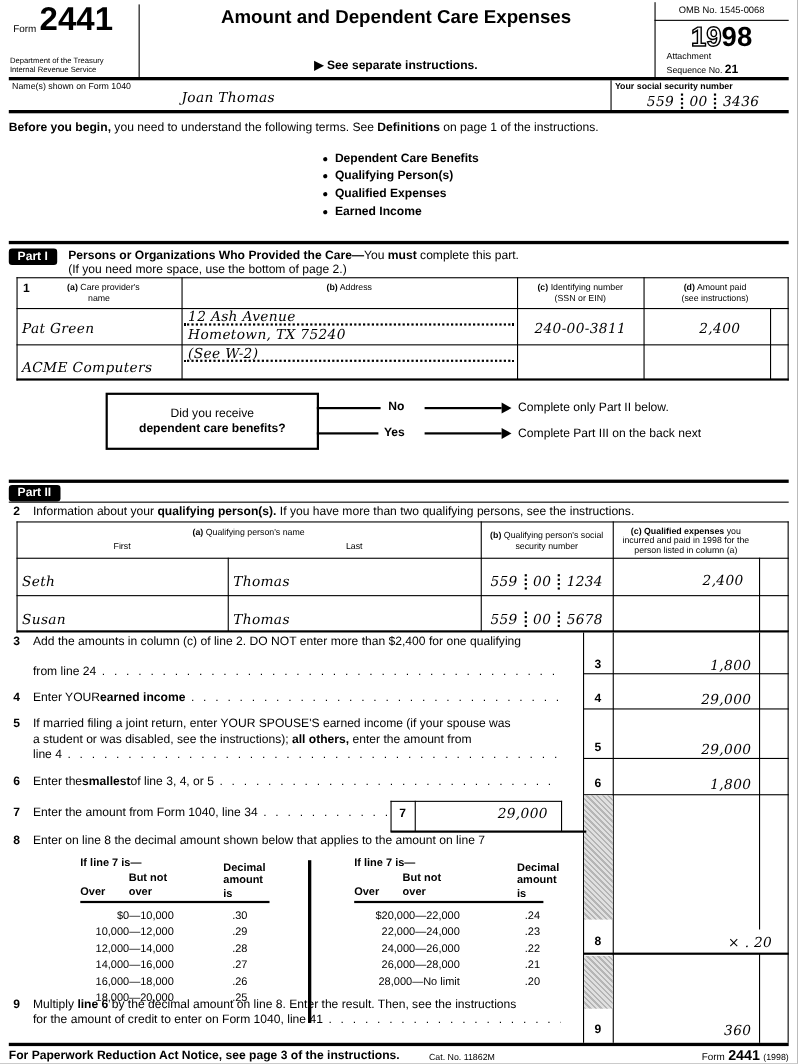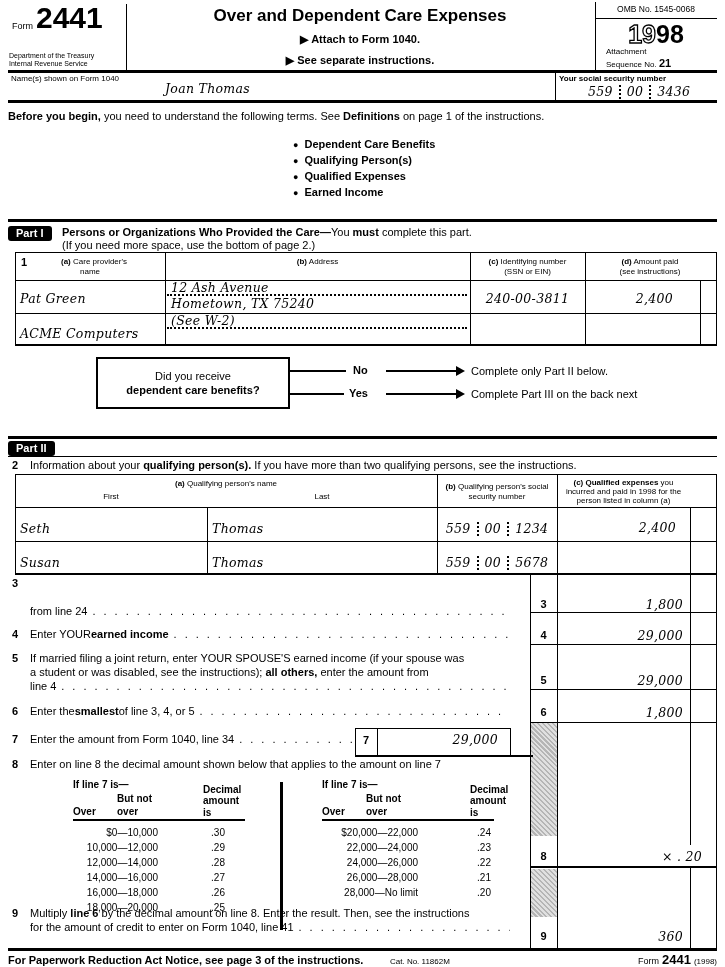--- a/index.html
+++ b/index.html
@@ -31,22 +31,21 @@
 <body>
 
 <div id="form">
 
   <div class="t s9" style="left:12px;top:21px">Form</div>
   <div class="t b" style="left:36px;top:1px;font-size:30px">2441</div>
   <div class="t s7" style="left:9px;top:52px">Department of the Treasury</div>
   <div class="t s7" style="left:9px;top:60px">Internal Revenue Service</div>
   <div class="ln" style="left:126px;top:4px;width:1px;height:66px"></div>
 
-  <div class="t b c" style="left:130px;top:6px;width:460px;font-size:17px">Over and Dependent Care Expenses</div>
-  <div class="t b c" style="left:130px;top:33px;width:460px">▶ Attach to Form 1040.</div>
+  <div class="t b c" style="left:130px;top:6px;width:460px;font-size:17px">Amount and Dependent Care Expenses</div>
   <div class="t b c" style="left:130px;top:54px;width:460px">▶ See separate instructions.</div>
 
   <div class="ln" style="left:595px;top:2px;width:1px;height:68px"></div>
   <div class="t c" style="left:596px;top:5px;width:120px;font-size:8.5px">OMB No. 1545-0068</div>
   <div class="ln" style="left:595px;top:18px;width:122px;height:1px"></div>
   <div class="t b c" style="left:596px;top:20px;width:120px;font-size:25px"><span class="outline">19</span><span>98</span></div>
   <div class="t s8" style="left:606px;top:47px">Attachment</div>
   <div class="t s8" style="left:606px;top:57px"><span>Sequence No.</span> <span class="b" style="font-size:11px">21</span></div>
 
   <div class="ln" style="left:8px;top:70px;width:709px;height:3px"></div>
@@ -187,20 +186,21 @@
   <div class="num" style="top:930px">9</div>
 
   <div class="val hand" style="left:557px;top:597px;width:126px">1,800</div>
   <div class="val hand" style="left:557px;top:628px;width:126px">29,000</div>
   <div class="val hand" style="left:557px;top:673px;width:126px">29,000</div>
   <div class="val hand" style="left:557px;top:705px;width:126px">1,800</div>
   <div class="val hand" style="left:557px;top:849px;width:145px">× . 20</div>
   <div class="val hand" style="left:557px;top:929px;width:126px">360</div>
 
   <div class="t b" style="left:12px;top:577px">3</div>
+  <div class="t" style="left:30px;top:577px">Add the amounts in column (c) of line 2. DO NOT enter more than $2,400 for one qualifying</div>
   <div class="flexline" style="left:30px;top:605px;width:480px">
       <span>from line 24</span>
       <span class="dots">......................................................................</span>
     </div>
 
   <div class="t b" style="left:12px;top:628px">4</div>
   <div class="flexline" style="left:30px;top:628px;width:480px">
       <span>Enter YOUR </span>
       <span class="b">earned income</span>
       <span class="dots">......................................................................</span>

